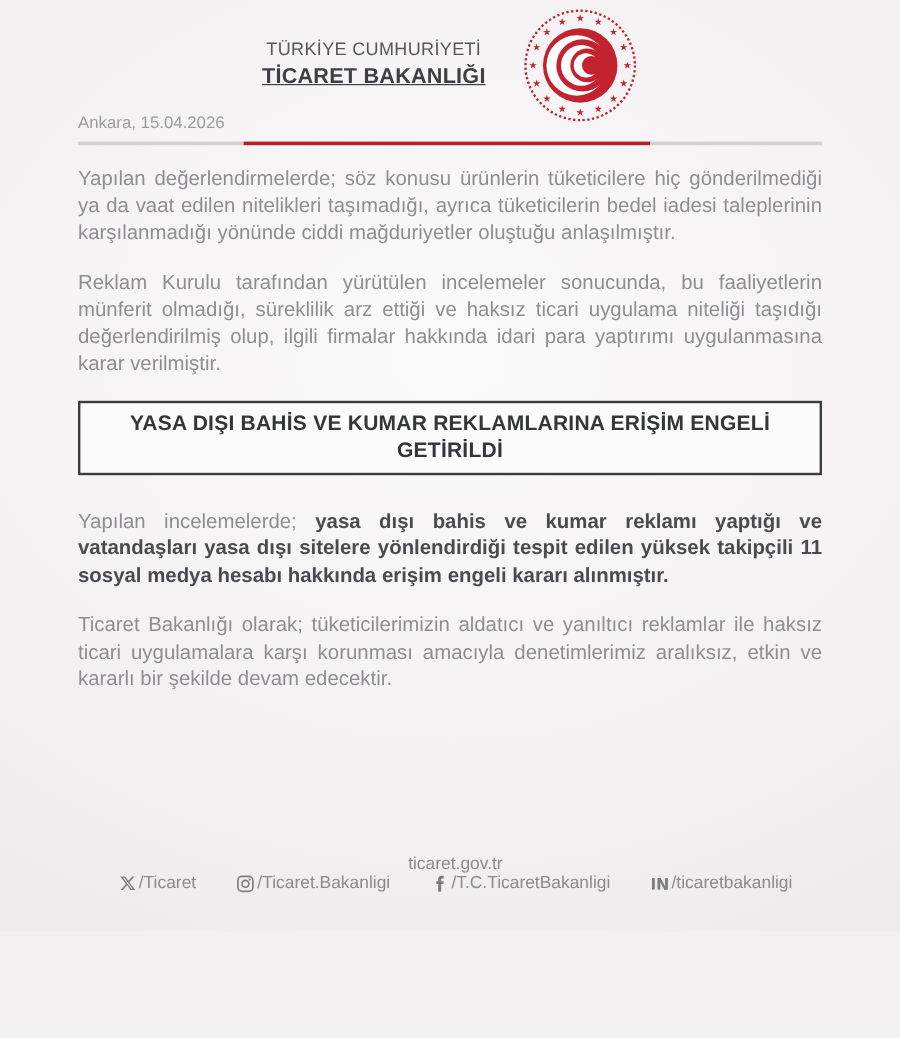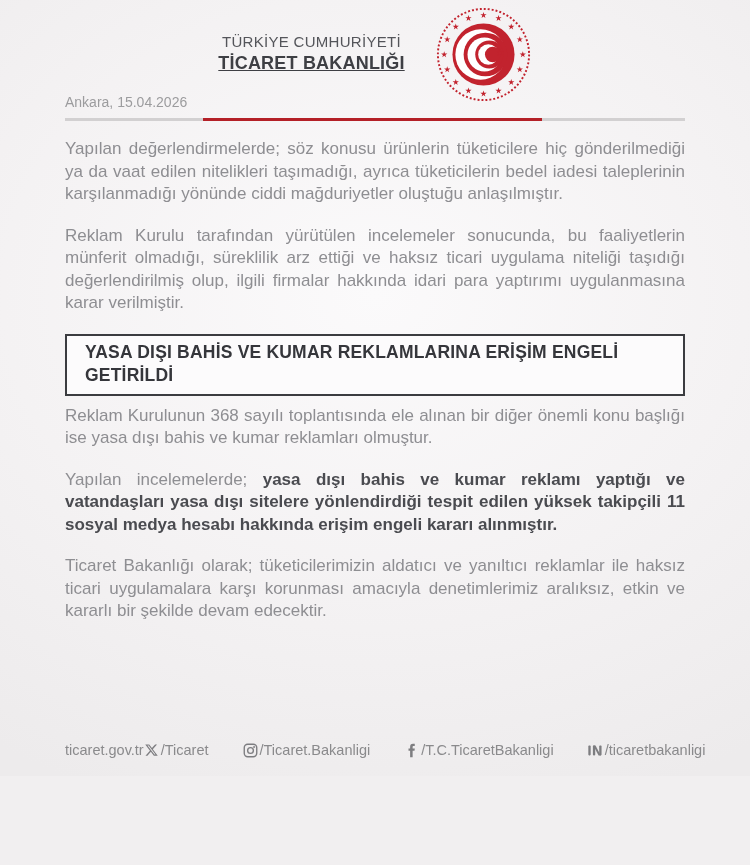--- a/index.html
+++ b/index.html
@@ -27,31 +27,31 @@
   .divider .seg-red{width:54.7%;background:#b42027;}
   .divider .seg-gray2{width:23%;background:#d2d0d1;}
   
   .content{margin:17px 65px 0;}
   .content p{
     margin:0 0 19px;font-size:17px;line-height:22.5px;
     color:#8e8e92;text-align:justify;
   }
   .content p .bold-seg{font-weight:bold;color:#4a4b50;}
   .heading-box{
-    margin:3px 0 9px;border:2px solid #3b3c40;background:#fcfbfc;
-    padding:5px 18px 7px;
+    margin:3px 0 28px;border:2px solid #3b3c40;background:#fcfbfc;
+    padding:5px 18px 7px;text-align:center;
     font-size:17.5px;font-weight:bold;line-height:23px;
     color:#35363b;letter-spacing:.2px;
   }
   .closing{margin-bottom:0;}
   
   .footer{
-    position:absolute;left:65px;right:56px;bottom:18px;
+    position:absolute;left:65px;right:56px;bottom:32px;
     display:flex;justify-content:space-between;align-items:center;
-    font-size:14.5px;color:#8a8a8c;
+    font-size:14.5px;color:#8a8a8c;flex-direction:column;
   }
   .social{display:flex;align-items:center;gap:34px;}
   .social-item{display:flex;align-items:center;gap:2px;white-space:nowrap;}
   .soc-icon{width:15px;height:15px;color:#7d7d80;flex:0 0 auto;}
   .soc-icon svg{display:block;width:100%;height:100%;}
 </style>
 </head>
 <body>
 
 <div class="page">
@@ -104,21 +104,20 @@
   </div>
 
   <div class="content">
 
     <p>Yapılan değerlendirmelerde; söz konusu ürünlerin tüketicilere hiç gönderilmediği ya da vaat edilen nitelikleri taşımadığı, ayrıca tüketicilerin bedel iadesi taleplerinin karşılanmadığı yönünde ciddi mağduriyetler oluştuğu anlaşılmıştır.</p>
 
     <p>Reklam Kurulu tarafından yürütülen incelemeler sonucunda, bu faaliyetlerin münferit olmadığı, süreklilik arz ettiği ve haksız ticari uygulama niteliği taşıdığı değerlendirilmiş olup, ilgili firmalar hakkında idari para yaptırımı uygulanmasına karar verilmiştir.</p>
 
     <div class="heading-box">YASA DIŞI BAHİS VE KUMAR REKLAMLARINA ERİŞİM ENGELİ GETİRİLDİ</div>
 
-    <p>Reklam Kurulunun 368 sayılı toplantısında ele alınan bir diğer önemli konu başlığı ise yasa dışı bahis ve kumar reklamları olmuştur.</p>
 
     <p><span>Yapılan incelemelerde; </span><span class="bold-seg">yasa dışı bahis ve kumar reklamı yaptığı ve vatandaşları yasa dışı sitelere yönlendirdiği tespit edilen yüksek takipçili 11 sosyal medya hesabı hakkında erişim engeli kararı alınmıştır.</span></p>
 
     <p>Ticaret Bakanlığı olarak; tüketicilerimizin aldatıcı ve yanıltıcı reklamlar ile haksız ticari uygulamalara karşı korunması amacıyla denetimlerimiz aralıksız, etkin ve kararlı bir şekilde devam edecektir.</p>
 
 
   </div>
 
   <div class="footer">
     <div>ticaret.gov.tr</div>

